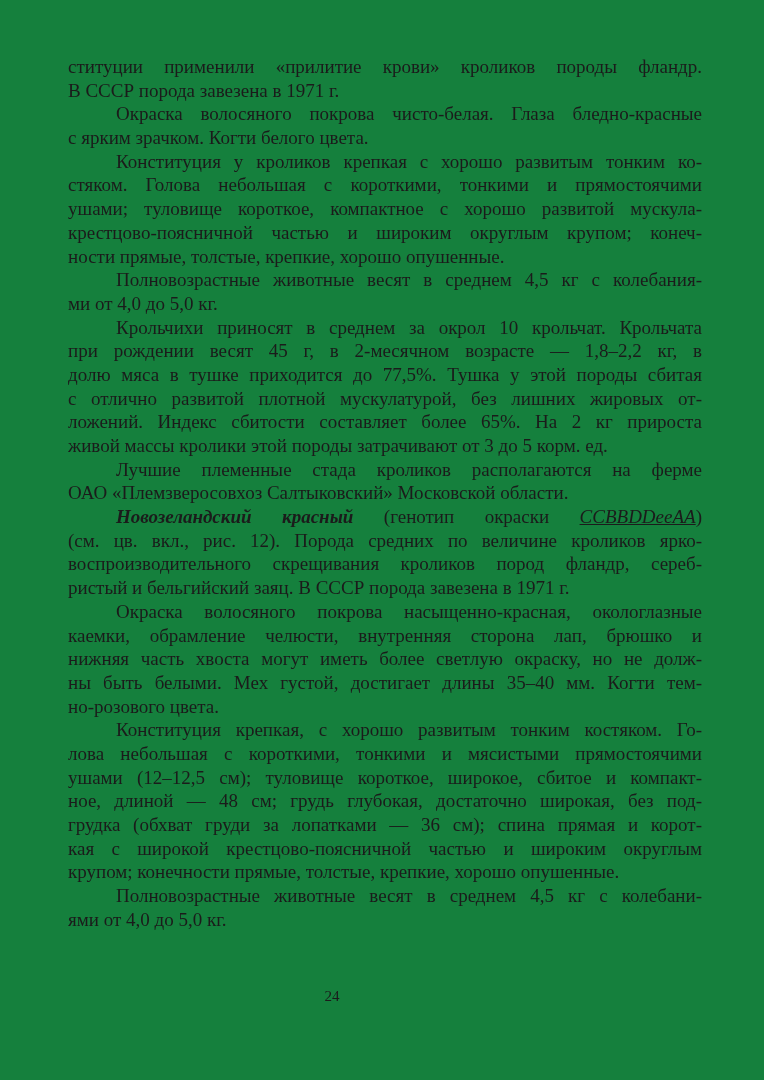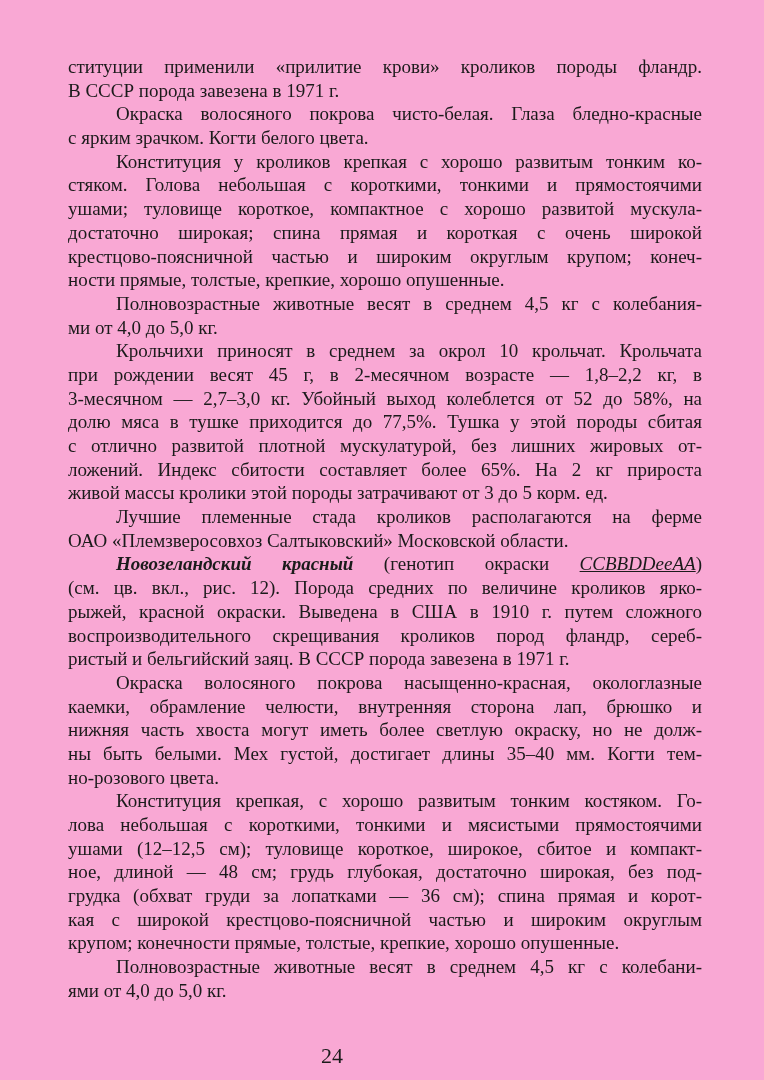--- a/index.html
+++ b/index.html
@@ -11,21 +11,21 @@
     height: 1080px;
     position: relative;
     overflow: hidden;
     background: #fefefe;
     color: #1b1b1b;
     font-family: "Liberation Serif", "DejaVu Serif", serif;
   }
   .page {
     position: absolute;
     inset: 0;
-    background: #f9a8d4;
+    background: #15803d;
   }
   .page-text {
     position: absolute;
     left: 68px;
     top: 55px;
     width: 634px;
   }
   .line {
     font-size: 19px;
     line-height: 23.7px;
@@ -39,57 +39,54 @@
     text-align-last: left;
   }
   .line.ind {
     text-indent: 48px;
   }
   .seg.regular { font-style: normal; font-weight: normal; }
   .seg.italic { font-style: italic; text-decoration: underline; }
   .seg.bold-italic { font-style: italic; font-weight: 700; }
   .footer {
     position: absolute;
-    top: 1043px;
+    top: 988px;
     left: 0;
     width: 664px;
     text-align: center;
-    font-size: 22px;
+    font-size: 15px;
     color: #1b1b1b;
   }
 </style>
 </head>
 <body>
 
 <div class="page">
   <div class="page-text">
       <div class="line">ституции применили «прилитие крови» кроликов породы фландр.</div>
       <div class="line last">В СССР порода завезена в 1971 г.</div>
       <div class="line ind">Окраска волосяного покрова чисто-белая. Глаза бледно-красные</div>
       <div class="line last">с ярким зрачком. Когти белого цвета.</div>
       <div class="line ind">Конституция у кроликов крепкая с хорошо развитым тонким ко-</div>
       <div class="line">стяком. Голова небольшая с короткими, тонкими и прямостоячими</div>
       <div class="line">ушами; туловище короткое, компактное с хорошо развитой мускула-</div>
-      <div class="line">достаточно широкая; спина прямая и короткая с очень широкой</div>
       <div class="line">крестцово-поясничной частью и широким округлым крупом; конеч-</div>
       <div class="line last">ности прямые, толстые, крепкие, хорошо опушенные.</div>
       <div class="line ind">Полновозрастные животные весят в среднем 4,5 кг с колебания-</div>
       <div class="line last">ми от 4,0 до 5,0 кг.</div>
       <div class="line ind">Крольчихи приносят в среднем за окрол 10 крольчат. Крольчата</div>
       <div class="line">при рождении весят 45 г, в 2-месячном возрасте — 1,8–2,2 кг, в</div>
-      <div class="line">3-месячном — 2,7–3,0 кг. Убойный выход колеблется от 52 до 58%, на</div>
       <div class="line">долю мяса в тушке приходится до 77,5%. Тушка у этой породы сбитая</div>
       <div class="line">с отлично развитой плотной мускулатурой, без лишних жировых от-</div>
       <div class="line">ложений. Индекс сбитости составляет более 65%. На 2 кг прироста</div>
       <div class="line last">живой массы кролики этой породы затрачивают от 3 до 5 корм. ед.</div>
       <div class="line ind">Лучшие племенные стада кроликов располагаются на ферме</div>
       <div class="line last">ОАО «Племзверосовхоз Салтыковский» Московской области.</div>
       <div class="line ind"><span class="seg bold-italic">Новозеландский красный</span><span class="seg regular"> (генотип окраски </span><span class="seg italic">CCBBDDeeAA</span><span class="seg regular">)</span></div>
       <div class="line">(см. цв. вкл., рис. 12). Порода средних по величине кроликов ярко-</div>
-      <div class="line">рыжей, красной окраски. Выведена в США в 1910 г. путем сложного</div>
       <div class="line">воспроизводительного скрещивания кроликов пород фландр, сереб-</div>
       <div class="line last">ристый и бельгийский заяц. В СССР порода завезена в 1971 г.</div>
       <div class="line ind">Окраска волосяного покрова насыщенно-красная, окологлазные</div>
       <div class="line">каемки, обрамление челюсти, внутренняя сторона лап, брюшко и</div>
       <div class="line">нижняя часть хвоста могут иметь более светлую окраску, но не долж-</div>
       <div class="line">ны быть белыми. Мех густой, достигает длины 35–40 мм. Когти тем-</div>
       <div class="line last">но-розового цвета.</div>
       <div class="line ind">Конституция крепкая, с хорошо развитым тонким костяком. Го-</div>
       <div class="line">лова небольшая с короткими, тонкими и мясистыми прямостоячими</div>
       <div class="line">ушами (12–12,5 см); туловище короткое, широкое, сбитое и компакт-</div>

